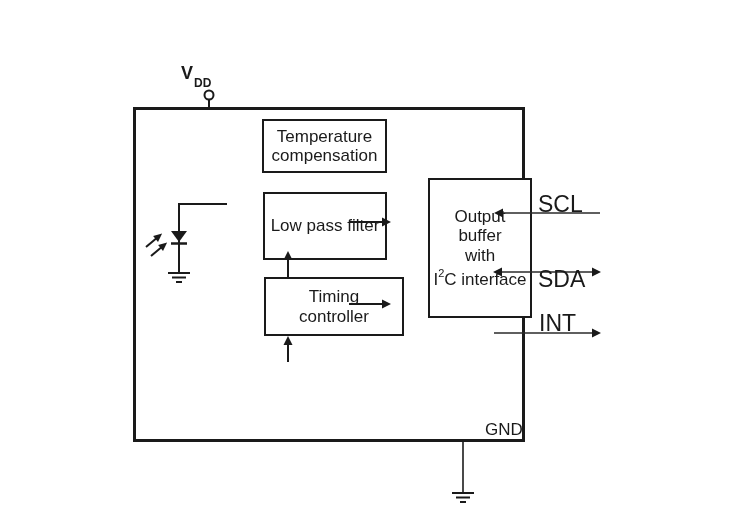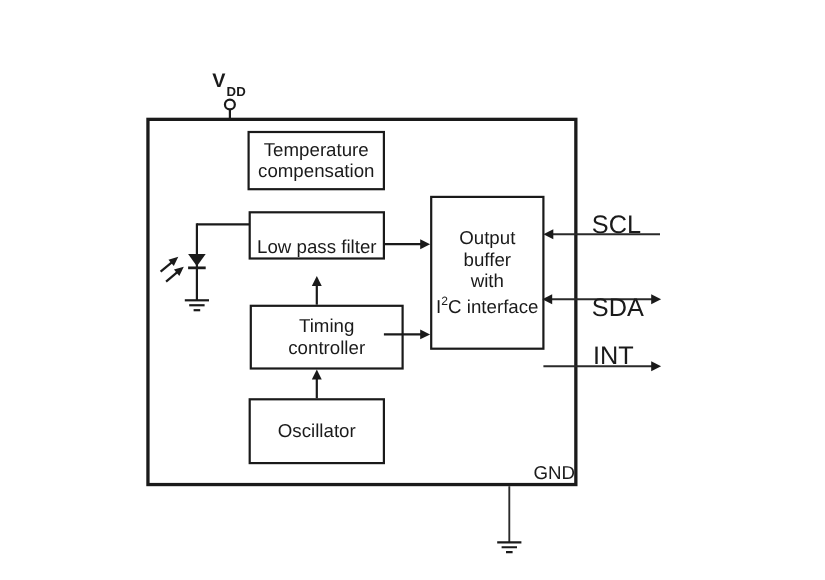--- a/index.html
+++ b/index.html
@@ -22,52 +22,53 @@
     border: 2px solid #1a1a1a;
     background: #ffffff;
     display: flex;
     flex-direction: column;
     align-items: center;
     justify-content: center;
     text-align: center;
     font-size: 17px;
     line-height: 19.5px;
     z-index: 2;
+    margin-left: 37px;
   }
   .chip-box {
     position: absolute;
     box-sizing: border-box;
     border: 3px solid #1a1a1a;
     background: #ffffff;
     left: 133px;
     top: 107px;
     width: 392px;
     height: 335px;
     z-index: 1;
   }
   #block-temp { left: 225px; top: 119px; width: 125px; height: 54px; }
-  #block-lpf  { left: 226px; top: 192px; width: 124px; height: 44px; justify-content: flex-end; }
+  #block-lpf  { left: 226px; top: 192px; width: 124px; height: 68px; }
   #block-tc   { left: 227px; top: 277px; width: 140px; height: 59px; }
   #block-osc  { left: 226px; top: 362px; width: 124px; height: 60px; }
   #block-ob   { left: 391px; top: 178px; width: 104px; height: 140px; }
   .svg-layer {
     position: absolute;
     left: 0;
     top: 0;
     z-index: 3;
   }
   .pin-label {
     position: absolute;
     font-size: 23px;
     line-height: 18px;
     z-index: 4;
     white-space: nowrap;
   }
   #vdd-label {
-    left: 193px;
+    left: 181px;
     top: 64px;
     font-size: 18px;
     font-weight: 700;
   }
   #vdd-label sub {
     font-size: 12px;
     font-weight: 700;
     position: relative;
     top: 3px;
     left: 1px;
@@ -96,23 +97,20 @@
 
   <div class="box" id="block-lpf">
     <div>Low pass filter</div>
   </div>
 
   <div class="box" id="block-tc">
     <div>Timing</div>
     <div>controller</div>
   </div>
 
-  <div class="box" id="block-osc">
-    <div>Oscillator</div>
-  </div>
 
   <div class="box" id="block-ob">
     <div>Output</div>
     <div>buffer</div>
     <div>with</div>
     <div><span>I</span><sup class="isup">2</sup><span>C interface</span></div>
   </div>
 
   <div class="pin-label" id="vdd-label"><span>V</span><sub>DD</sub></div>
   <div class="pin-label" id="scl-label">SCL</div>

